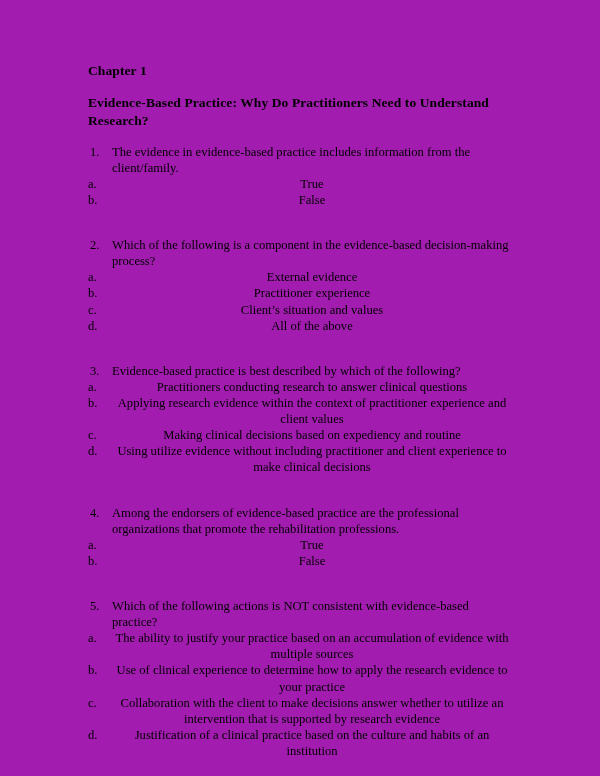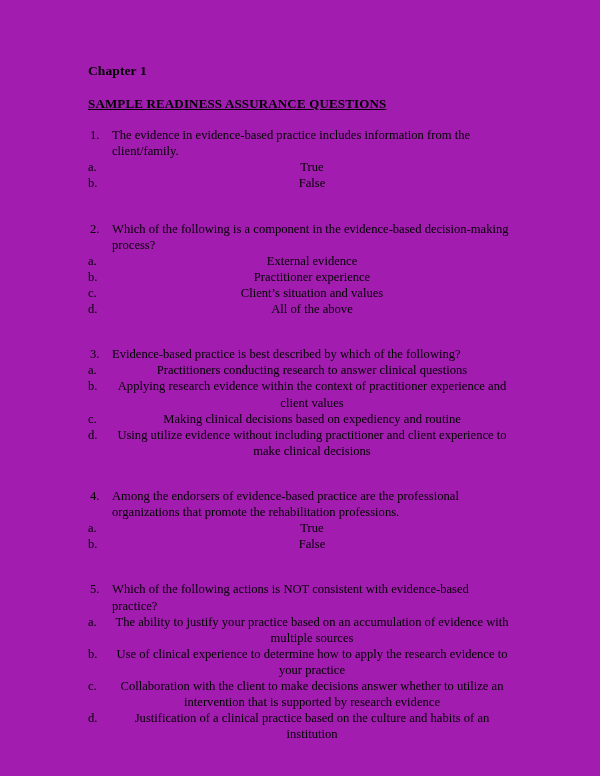--- a/index.html
+++ b/index.html
@@ -91,24 +91,22 @@
     text-align: center;
   }
 </style>
 </head>
 <body>
 
 <div class="page">
 
   <div class="chapter-label">Chapter 1</div>
 
-
-  <div>
-    <span class="section-heading">SAMPLE READINESS ASSURANCE QUESTIONS</span>
-  </div>
+  <div class="doc-title">Evidence-Based Practice: Why Do Practitioners Need to Understand Research?</div>
+
 
   <div id="questions-container">
       <div class="question-block">
         <div class="q-row">
           <span class="q-marker">1.</span>
           <span class="q-text">The evidence in evidence-based practice includes information from the client/family.</span>
         </div>
         <div class="options">
           <div class="opt-row">
             <span class="opt-marker">a.</span>

